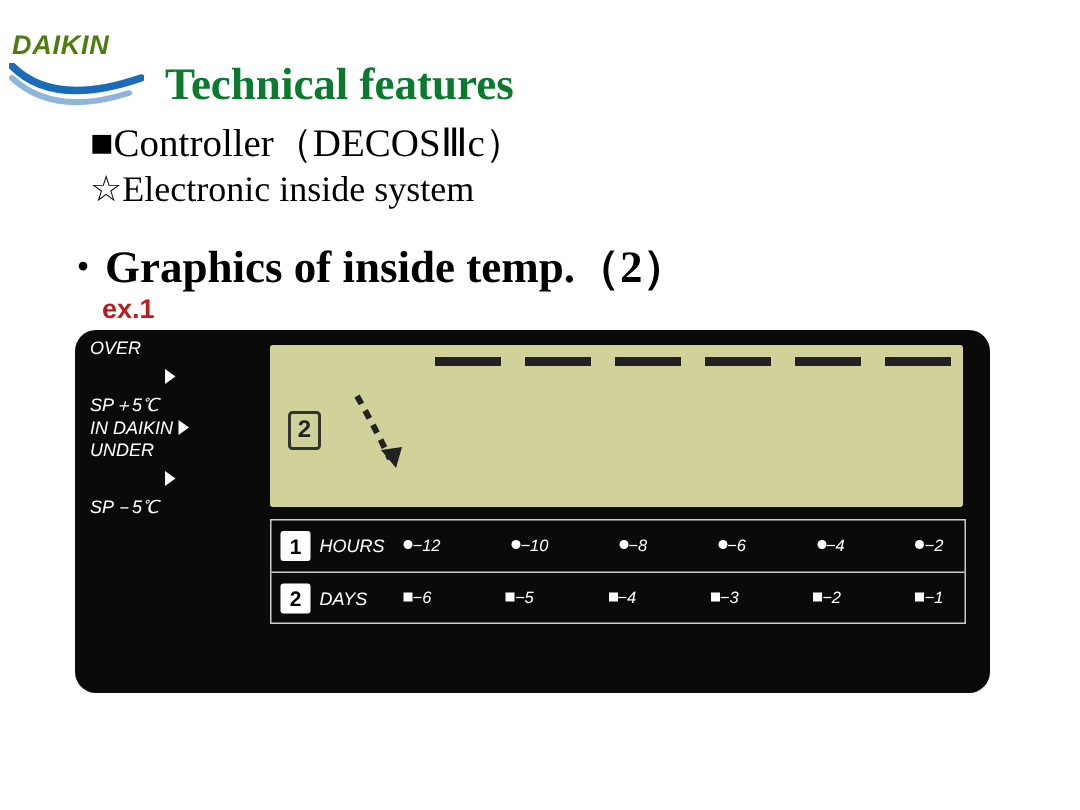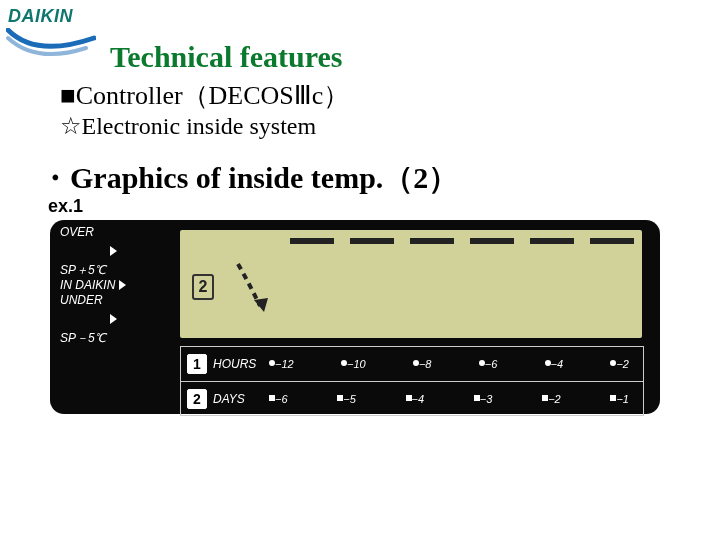--- a/index.html
+++ b/index.html
@@ -7,27 +7,27 @@
     padding: 0;
     width: 720px;
     height: 540px;
     background: #fff;
     font-family: "Times New Roman", serif;
     position: relative;
     overflow: hidden;
   }
   .logo {
     position: absolute;
-    top: 6px;
+    top: 20px;
     left: 8px;
     font-family: Arial, sans-serif;
     font-weight: bold;
     font-style: italic;
     font-size: 18px;
-    color: #0f766e;
+    color: #4d7c0f;
     letter-spacing: 0.5px;
   }
   .logo .swoosh {
     position: absolute;
     left: -2px;
     top: 22px;
     width: 90px;
     height: 40px;
   }
   .title {
@@ -56,35 +56,35 @@
     position: absolute;
     top: 158px;
     left: 40px;
     font-size: 30px;
     font-weight: bold;
     color: #000;
   }
   .ex-row {
     position: absolute;
     top: 196px;
-    left: 48px;
+    left: 68px;
     right: 56px;
     display: flex;
     justify-content: space-between;
     font-family: Arial, sans-serif;
     font-weight: bold;
     font-size: 18px;
-    color: #000000;
+    color: #b91c1c;
   }
   .panel {
     position: absolute;
     top: 220px;
     left: 50px;
     width: 610px;
-    height: 194px;
+    height: 242px;
     background: #0a0a0a;
     border-radius: 14px;
   }
   .panel .left-labels {
     position: absolute;
     left: 10px;
     top: 14px;
     color: #fff;
     font-family: Arial, sans-serif;
     font-size: 12px;

